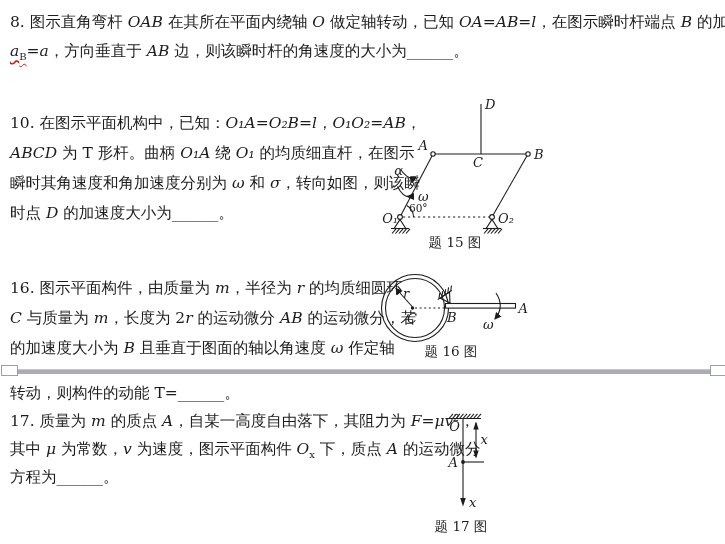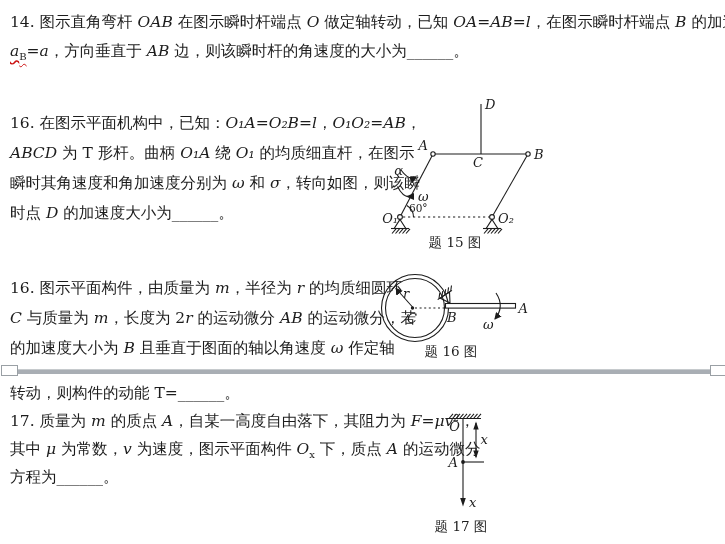--- a/index.html
+++ b/index.html
@@ -43,24 +43,24 @@
   .pb-rect{
     position:absolute;top:365px;width:17px;height:11px;
     background:#ffffff;border:1.4px solid #9aa0a5;box-sizing:border-box;
   }
   .pb-left{left:1px;}
   .pb-right{right:-2px;}
 </style>
 </head>
 <body>
 
-<div class="line" style="top:13px"><span>14. 图示直角弯杆 </span><i>OAB</i><span> 在图示瞬时杆端点 </span><i>O</i><span> 做定轴转动，已知 </span><i>OA=AB=l</i><span>，在图示瞬时杆端点 </span><i>B</i><span> 的加速度大小为</span></div>
+<div class="line" style="top:13px"><span>8. 图示直角弯杆 </span><i>OAB</i><span> 在其所在平面内绕轴 </span><i>O</i><span> 做定轴转动，已知 </span><i>OA=AB=l</i><span>，在图示瞬时杆端点 </span><i>B</i><span> 的加速度大小为</span></div>
 <div class="line" style="top:42px"><i class="wavy">a</i><sub class="wavy">B</sub><span>=</span><i>a</i><span>，方向垂直于 </span><i>AB</i><span> 边，则该瞬时杆的角速度的大小为______。</span></div>
 
-<div class="line" style="top:114px"><span>16. 在图示平面机构中，已知：</span><i>O₁A=O₂B=l</i><span>，</span><i>O₁O₂=AB</i><span>，</span></div>
+<div class="line" style="top:114px"><span>10. 在图示平面机构中，已知：</span><i>O₁A=O₂B=l</i><span>，</span><i>O₁O₂=AB</i><span>，</span></div>
 <div class="line" style="top:144px"><i>ABCD</i><span> 为 T 形杆。曲柄 </span><i>O₁A</i><span> 绕 </span><i>O₁</i><span> 的均质细直杆，在图示</span></div>
 <div class="line" style="top:174px"><span>瞬时其角速度和角加速度分别为 </span><i>ω</i><span> 和 </span><i>σ</i><span>，转向如图，则该瞬</span></div>
 <div class="line" style="top:204px"><span>时点 </span><i>D</i><span> 的加速度大小为______。</span></div>
 
 <svg style="left:385px;top:95px" width="165" height="157" viewBox="385 95 165 157">
   <defs>
     <marker id="arr" viewBox="0 0 10 10" refX="8.5" refY="5" markerWidth="6.5" markerHeight="6.5" orient="auto">
       <path d="M0,0 L10,5 L0,10 z" fill="#1c1c1c"></path>
     </marker>
   </defs>

